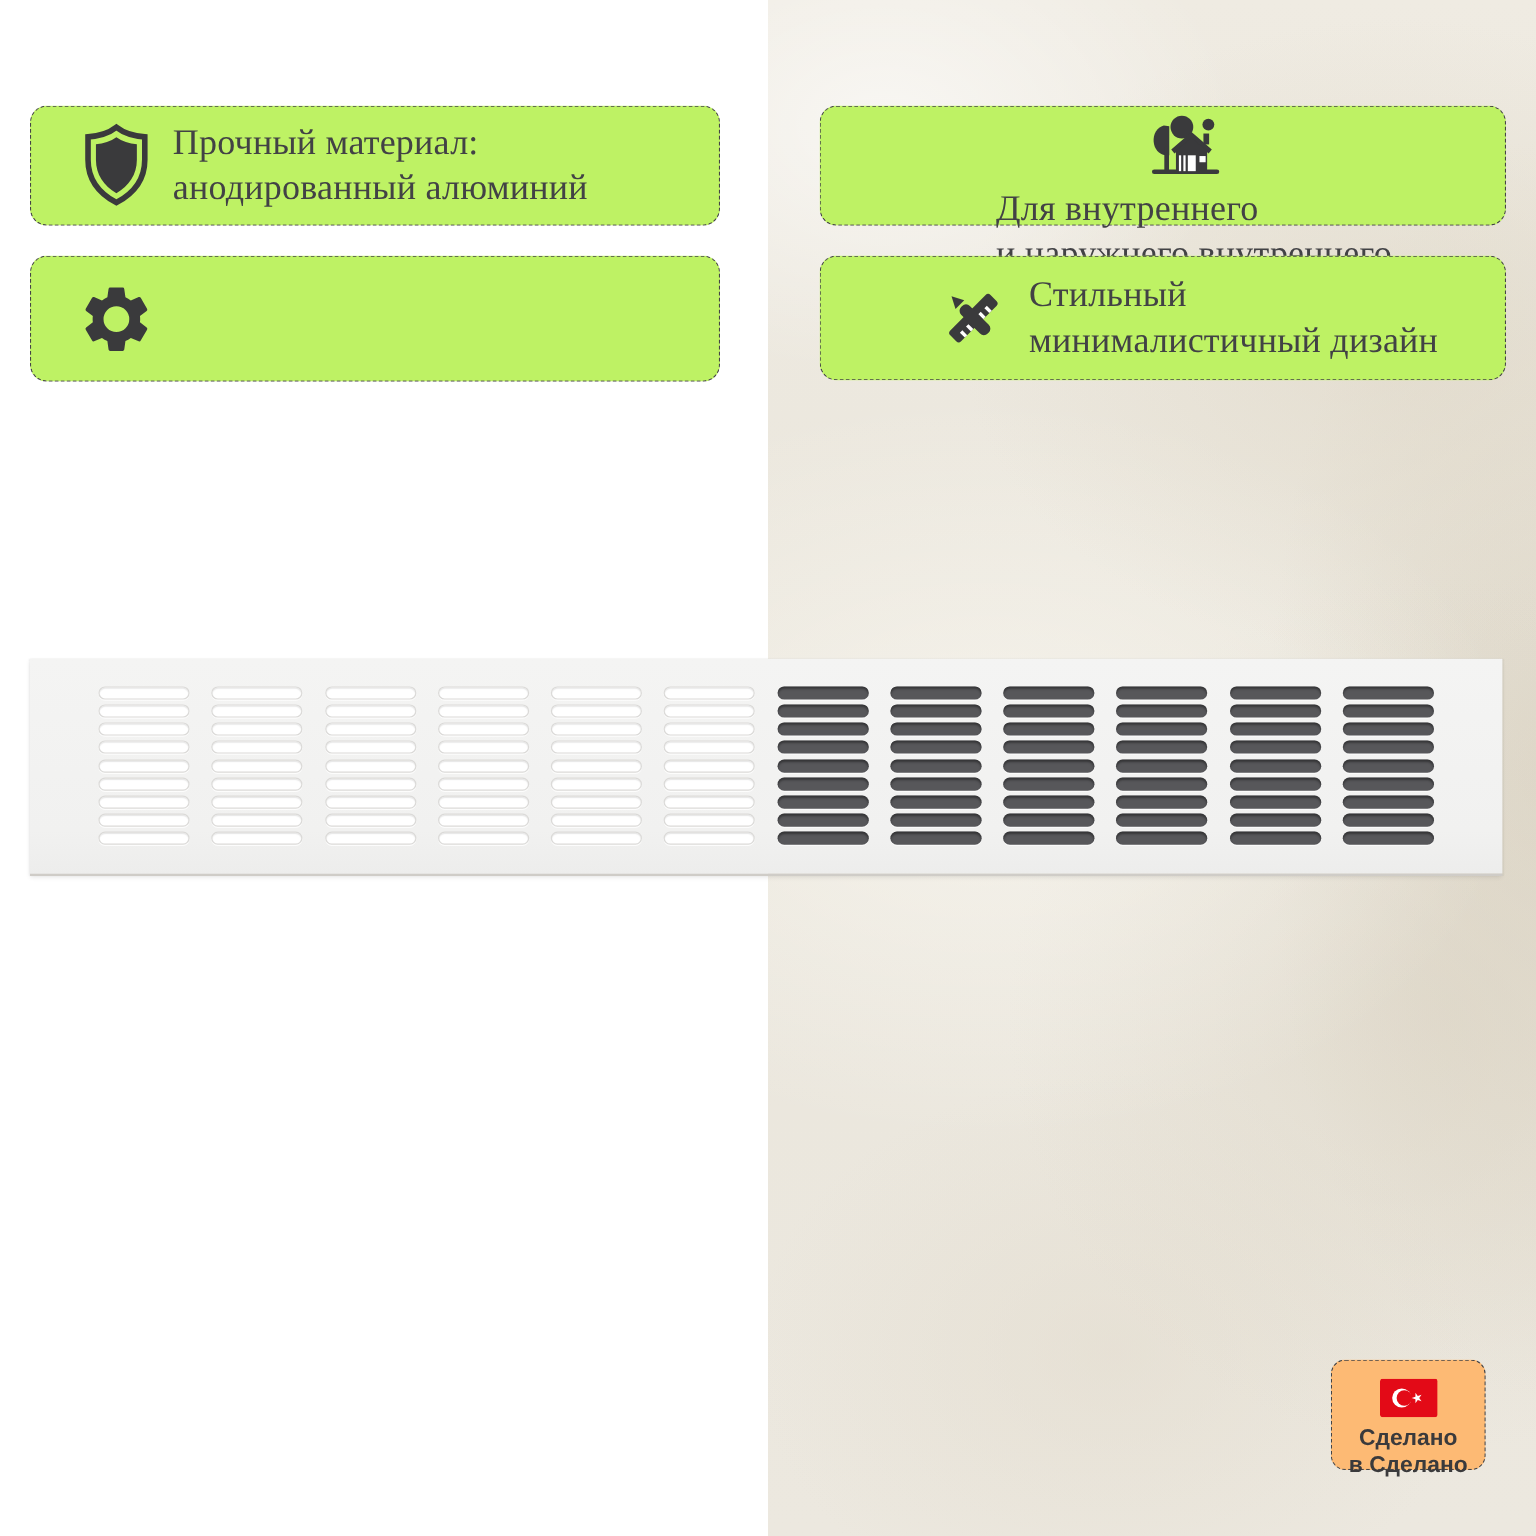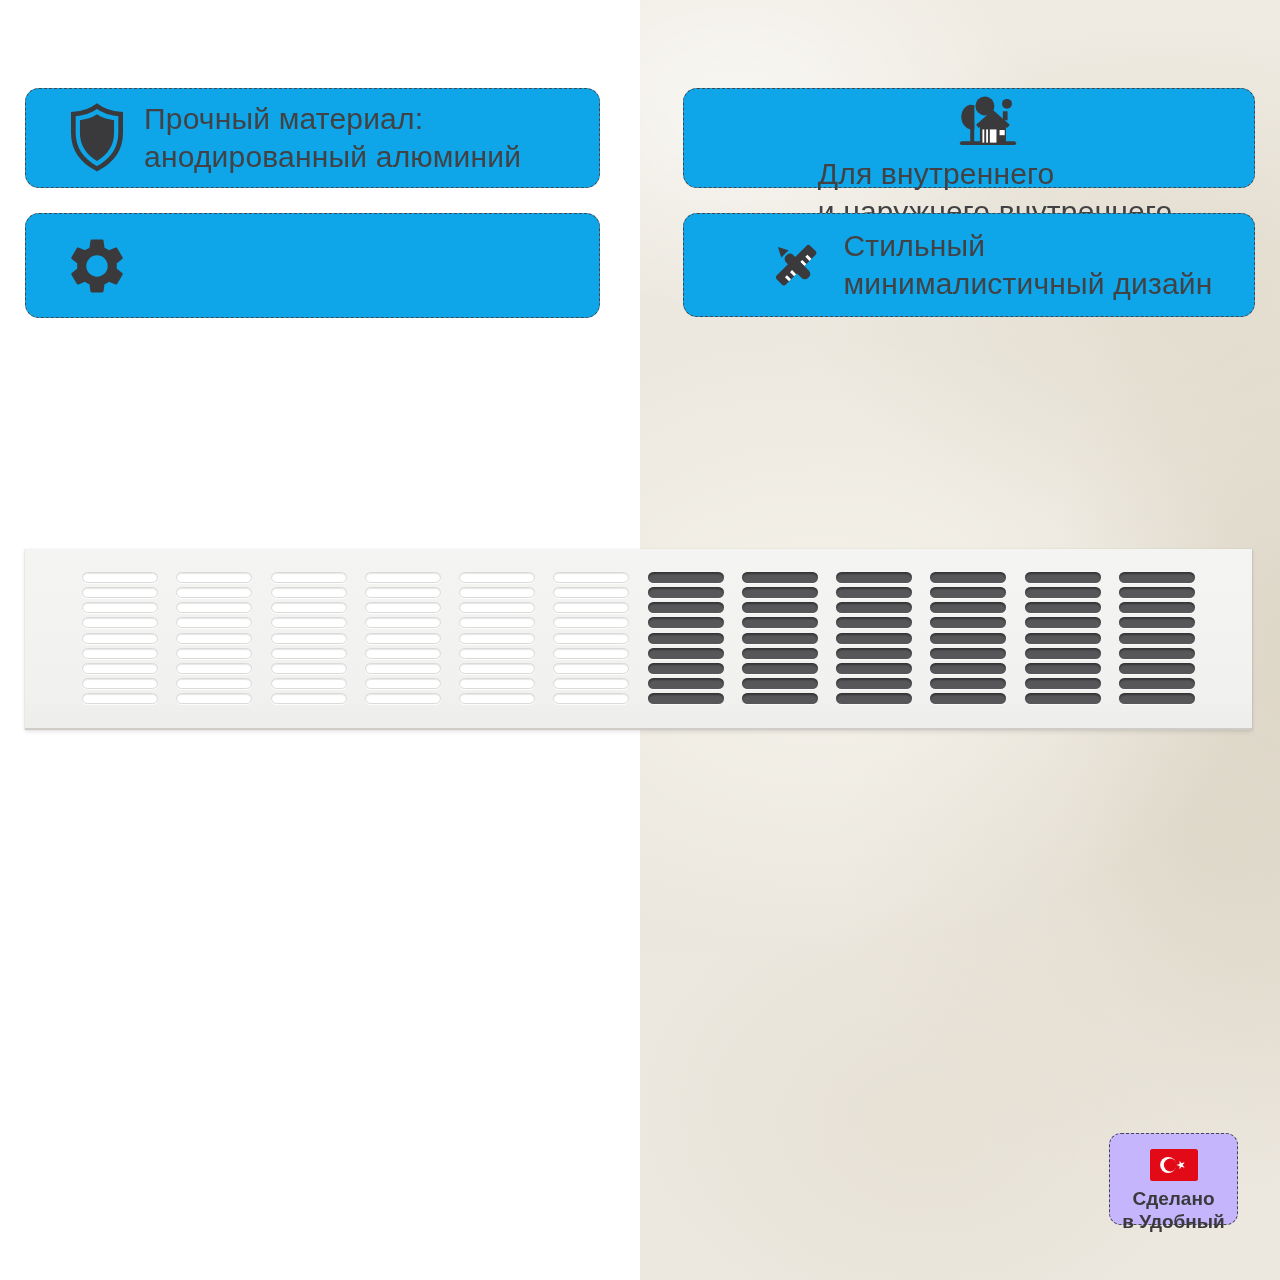--- a/index.html
+++ b/index.html
@@ -23,26 +23,27 @@
       radial-gradient(ellipse 620px 430px at 28% 50%, rgba(255,253,248,0.55), transparent 72%),
       radial-gradient(ellipse 520px 520px at 88% 66%, rgba(217,209,192,0.50), transparent 70%),
       radial-gradient(ellipse 430px 330px at 45% 88%, rgba(226,219,205,0.55), transparent 70%),
       radial-gradient(ellipse 300px 700px at 100% 50%, rgba(203,192,170,0.35), transparent 75%),
       linear-gradient(180deg, #efebe2 0%, #eae6dc 45%, #ece8df 100%);
   }
 
   
   .feature-box {
     position: absolute;
-    background: #0ea5e9;
+    background: #bef264;
     border: 1.5px dashed #454547;
     border-radius: 14px;
     display: flex;
     align-items: center;
     padding-left: 38px;
+    font-family: Liberation Serif, serif;
   }
   .fb-1 { left: 25px;  top: 88px;  width: 575px; height: 100px; }
   .fb-2 { left: 25px;  top: 213px; width: 575px; height: 105px; }
   .fb-3 { left: 683px; top: 88px;  width: 572px; height: 100px; flex-direction: column; }
   .fb-4 { left: 683px; top: 213px; width: 572px; height: 104px; justify-content: center; }
   .feature-icon {
     width: 66px; height: 74px; flex: 0 0 66px;
     display: flex; align-items: center; justify-content: center;
     color: #3a3a3c;
   }
@@ -87,21 +88,21 @@
   .slot-col.dark .slot {
     background: var(--slot-dark, #57575a);
     box-shadow: inset 0 2px 2px rgba(0,0,0,0.40), 0 1px 0 rgba(255,255,255,0.65);
   }
 
   
   .made-in {
     position: absolute;
     left: 1109px; top: 1133px;
     width: 129px; height: 92px;
-    background: #c4b5fd;
+    background: #fdba74;
     border: 1.5px dashed #454547;
     border-radius: 12px;
     display: flex;
     flex-direction: column;
     align-items: center;
     padding-top: 15px;
     z-index: 3;
   }
   .flag { width: 48px; height: 32px; margin-bottom: 6px; }
   .flag svg { width: 100%; height: 100%; display: block; border-radius: 2px; }
@@ -332,17 +333,17 @@
     <span class="flag">
       <svg viewBox="0 0 36 24">
         <rect width="36" height="24" rx="1.2" fill="#e30a17"></rect>
         <circle cx="13.6" cy="12" r="6" fill="#ffffff"></circle>
         <circle cx="15.2" cy="12" r="4.8" fill="#e30a17"></circle>
         <polygon fill="#ffffff" points="19.8,12 22.15,11.24 22.15,8.77 23.6,10.76 25.95,10.0 24.5,12 25.95,14.0 23.6,13.24 22.15,15.23 22.15,12.76"></polygon>
       </svg>
     </span>
     <div class="made-in-text">
       <div>Сделано</div>
-      <div>в Удобный</div>
+      <div>в Сделано</div>
     </div>
   </div>
 
 </div>
 
 </body></html>

